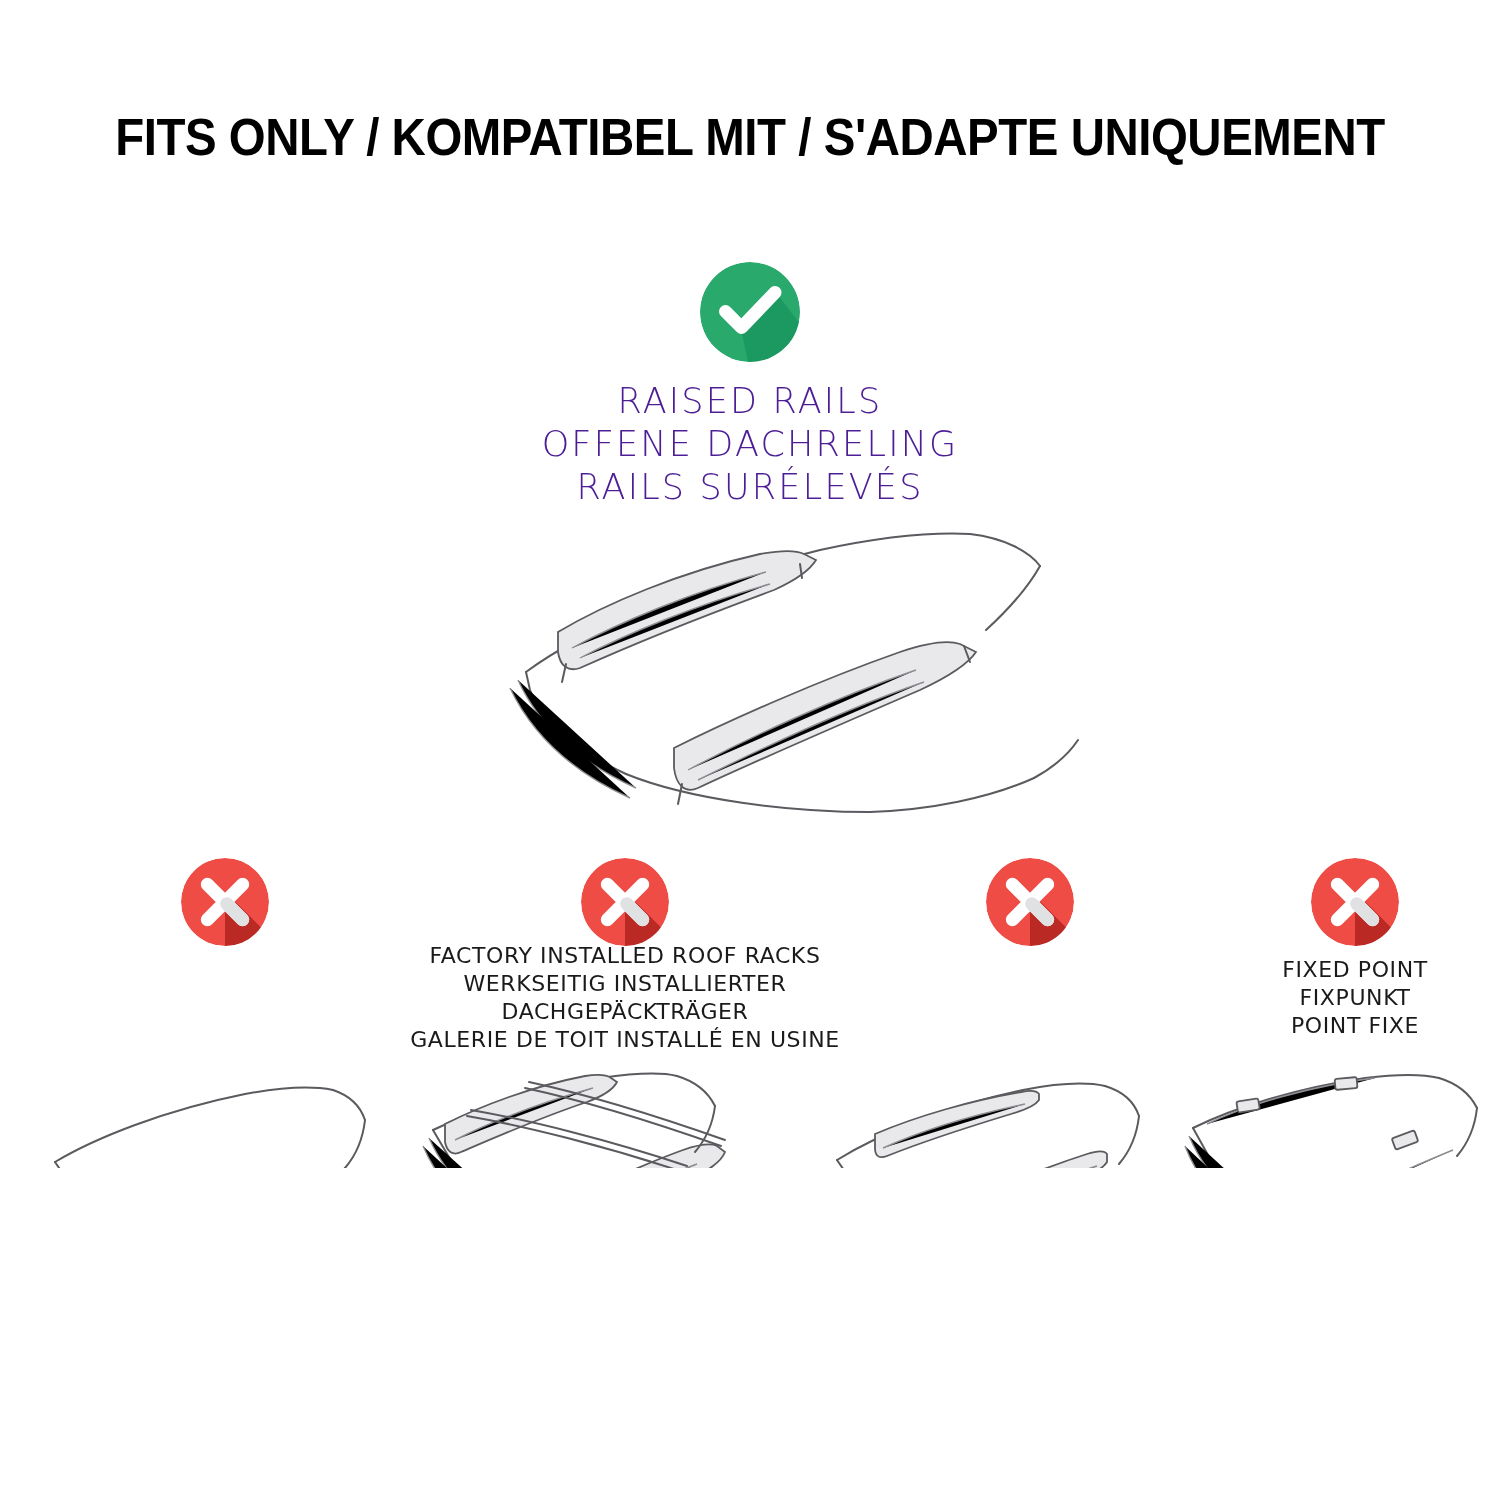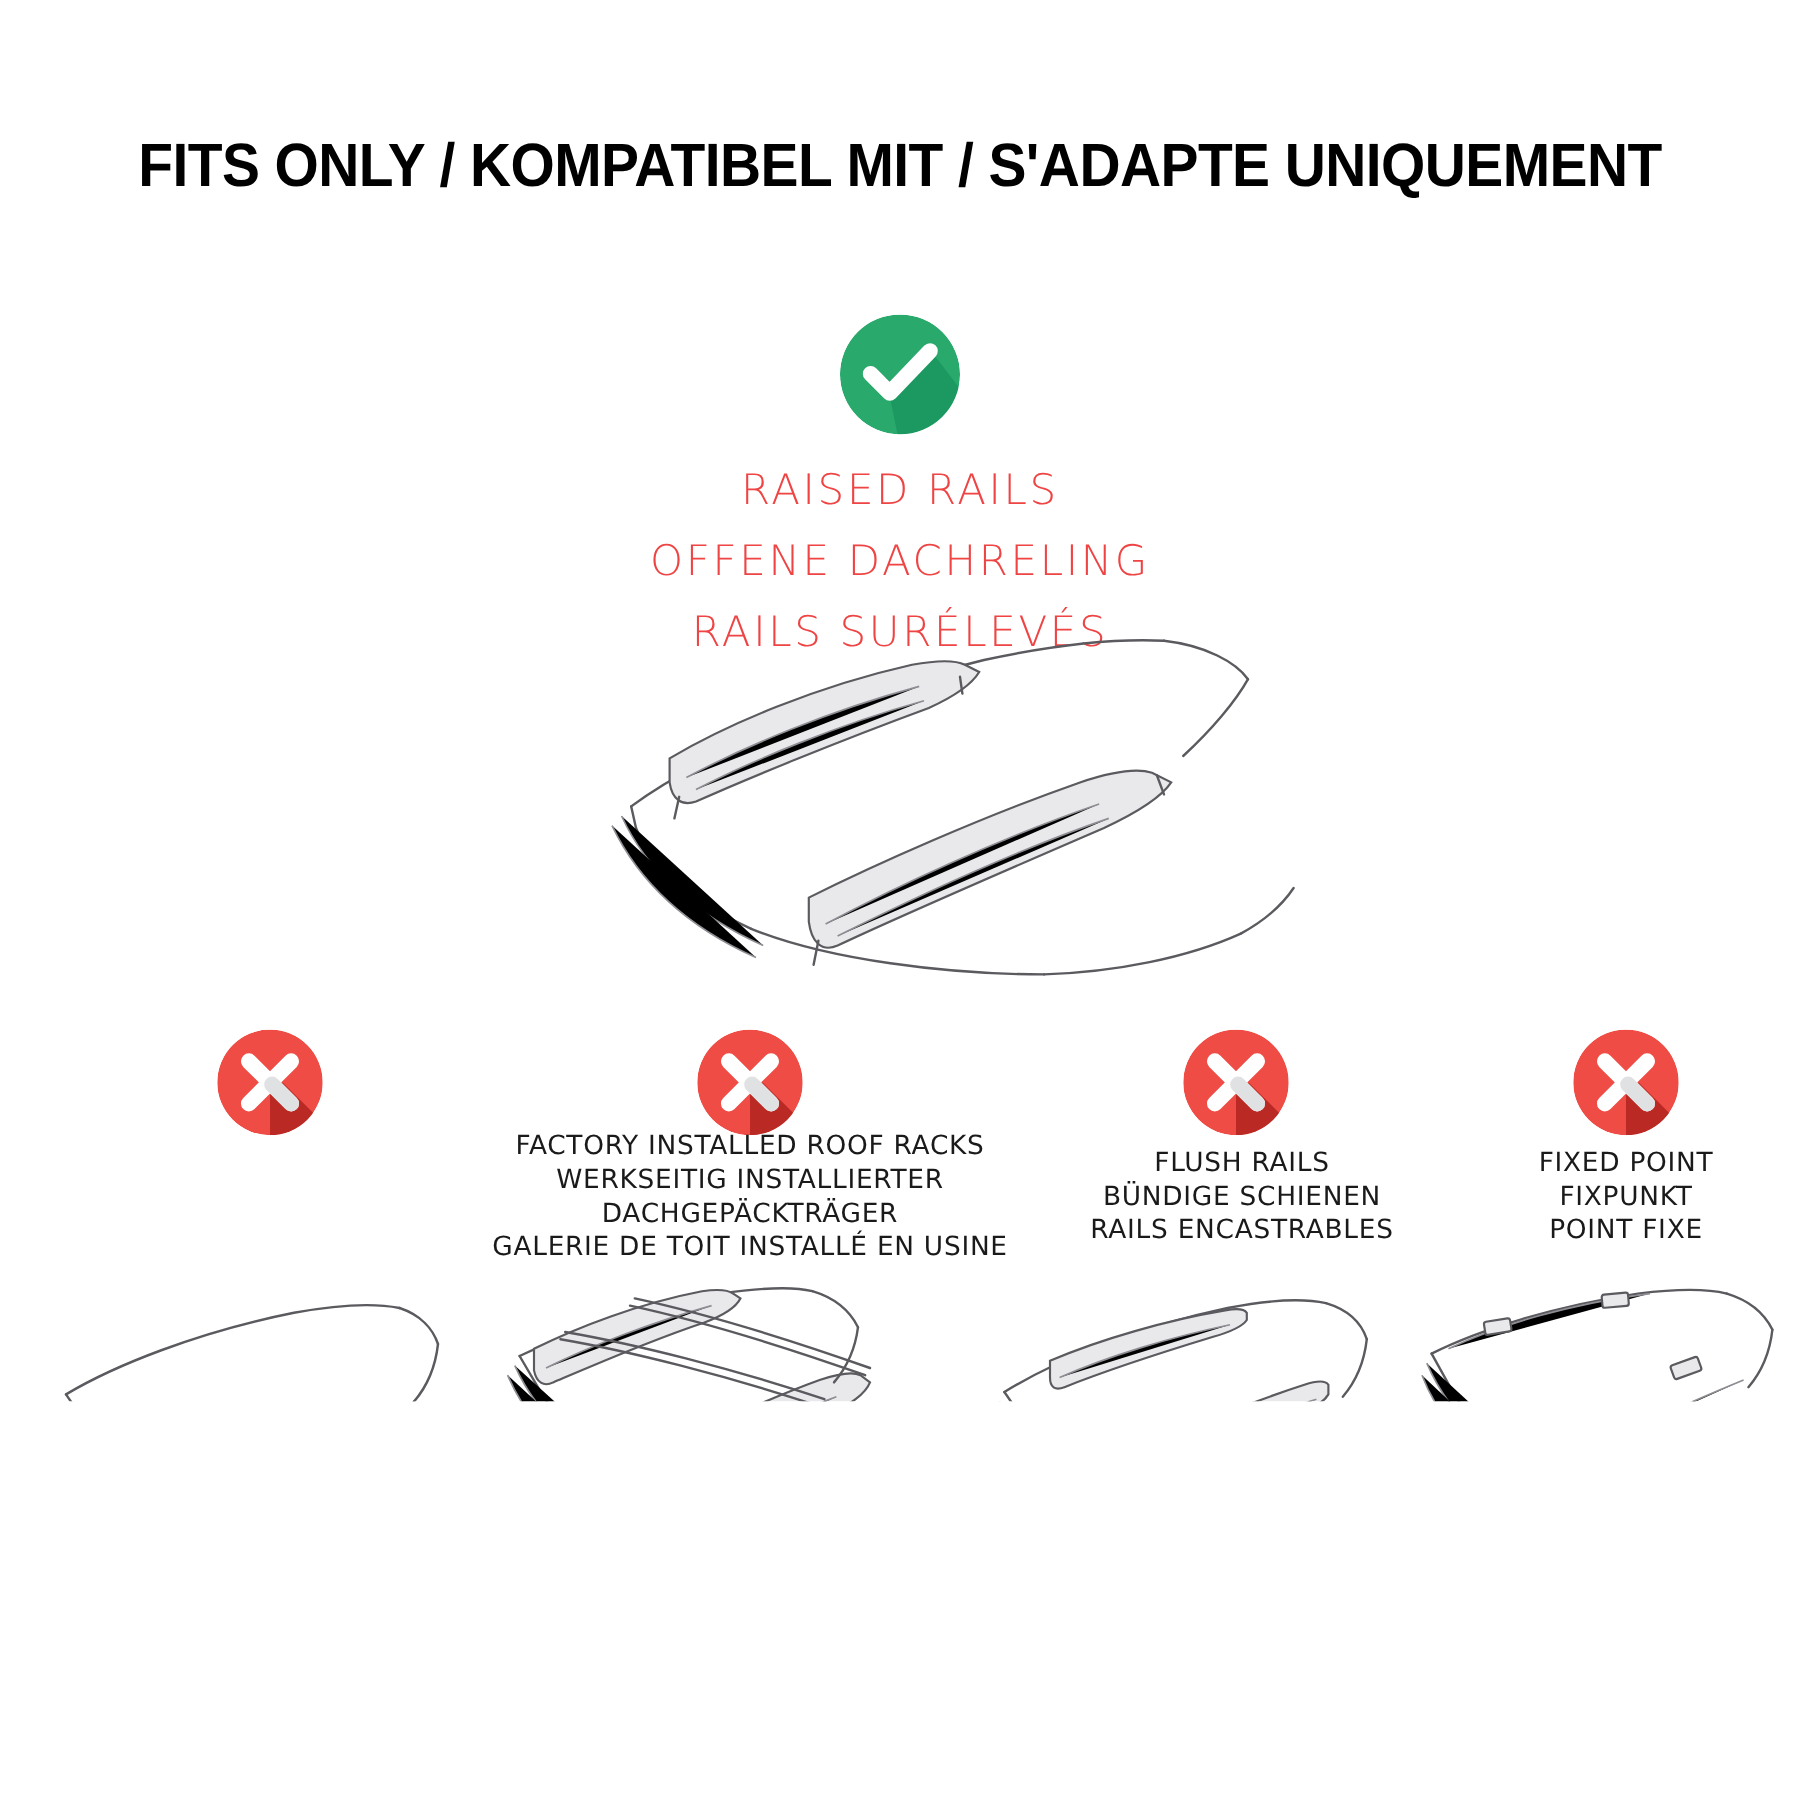--- a/index.html
+++ b/index.html
@@ -38,25 +38,25 @@
     position: absolute;
     border-radius: 50%;
     overflow: hidden;
   }
   .badge svg { display: block; width: 100%; height: 100%; }
 
   
   .hero-head {
     position: absolute;
     text-align: center;
-    color: #ef4444;
+    color: #4c1d95;
     font-family: "DejaVu Sans", "Liberation Sans", sans-serif;
     font-weight: 300;
     font-size: 35px;
-    line-height: 59px;
+    line-height: 43px;
     letter-spacing: 2.2px;
     white-space: pre-line;
   }
   .col-label {
     position: absolute;
     text-align: center;
     color: #1a1a1a;
     font-family: "DejaVu Sans", "Liberation Sans", sans-serif;
     font-weight: 400;
     font-size: 22px;
@@ -241,23 +241,20 @@
 
   <div class="badge" style="left:986px; top:858px; width:88px; height:88px;">
     <svg viewBox="0 0 100 100">
       <circle cx="50" cy="50" r="50" fill="#ee4c44"></circle>
       <path d="M50 62 L62 50 L100 88 L100 100 L50 100 Z" fill="#a81d18" opacity="0.75"></path>
       <path d="M30 30 L70 70 M70 30 L30 70" fill="none" stroke="#ffffff" stroke-width="15" stroke-linecap="round"></path>
       <path d="M52 52 L70 70" stroke="#dfe0e2" stroke-width="15" stroke-linecap="round" opacity="0.95"></path>
     </svg>
   </div>
 
-  <div class="col-label" style="left:865px; top:956px; width:340px;">FLUSH RAILS
-BÜNDIGE SCHIENEN
-RAILS ENCASTRABLES</div>
 
   <div class="roof-art" style="left:825px; top:1072px;">
     <svg width="340" height="200" viewBox="0 0 340 200">
       <path class="ln" d="M12 88 C54 62 122 34 198 18 C234 11 262 10 280 14"></path>
       <path class="ln" d="M280 14 C300 20 310 32 314 44"></path>
       <path class="ln" d="M12 88 L34 120 C52 146 86 170 130 184"></path>
       <path class="ln" d="M130 184 C178 196 248 194 296 178"></path>
       <path class="ln" d="M314 44 C312 62 306 78 294 92"></path>
 
       <path class="fill-soft" d="M50 62 C92 44 148 28 196 20 C206 18 212 19 214 22

